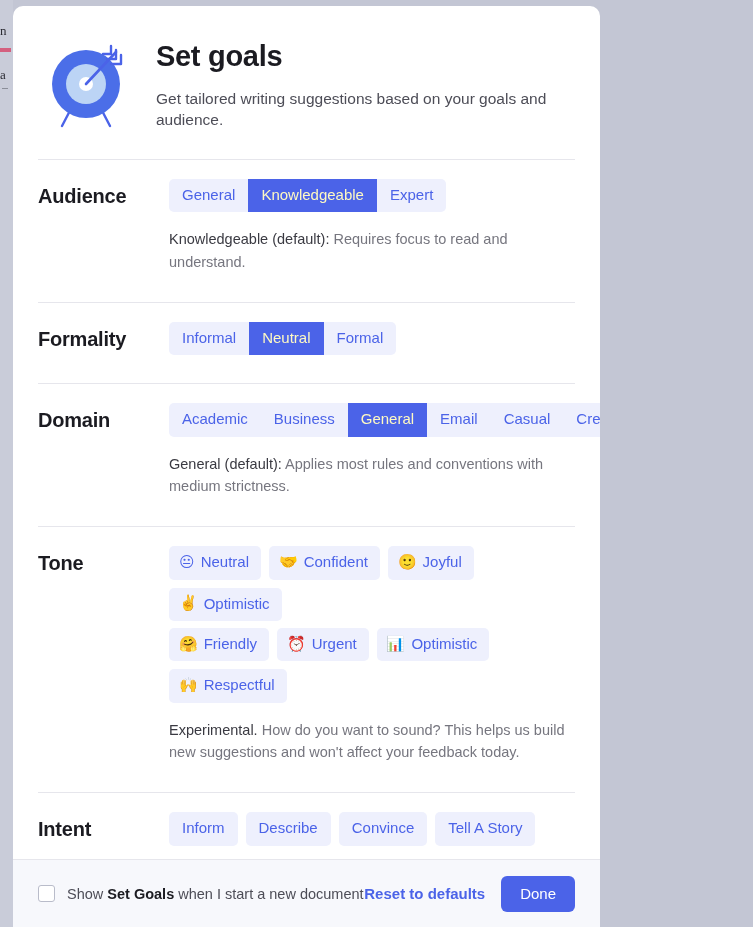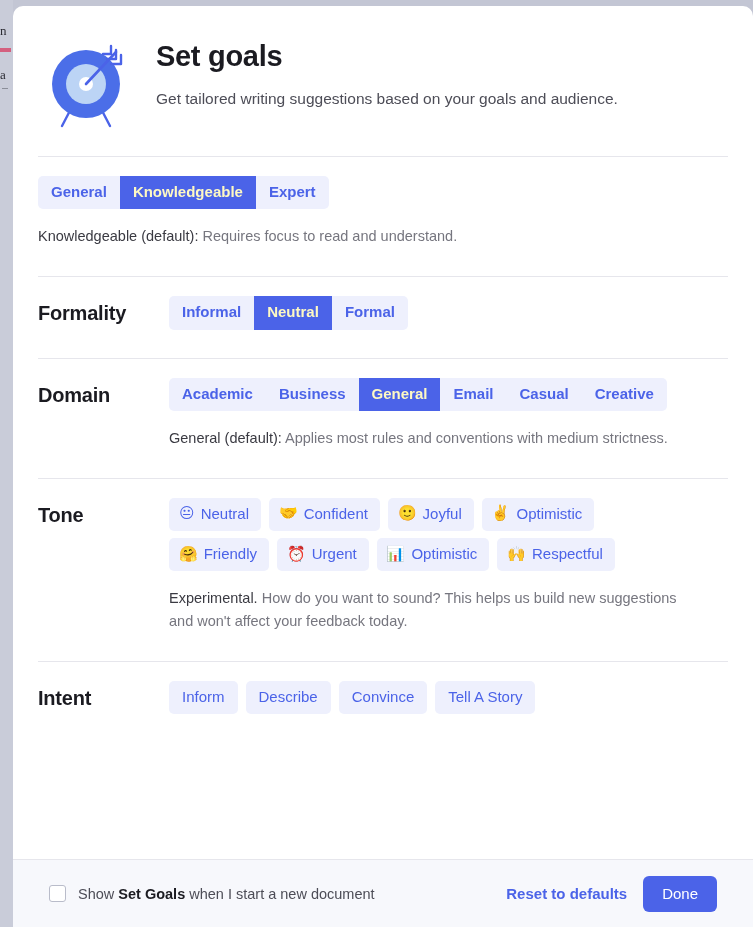--- a/index.html
+++ b/index.html
@@ -48,21 +48,21 @@
     left: 0; top: 48px;
     width: 11px; height: 4px;
     background: #d4607f;
   }
 
   
   #modal {
     position: absolute;
     left: 13px;
     top: 6px;
-    width: 740px;
+    width: 587px;
     height: 921px;
     background: #ffffff;
     border-top-left-radius: 10px;
     border-top-right-radius: 10px;
     overflow: hidden;
     display: flex;
     flex-direction: column;
   }
 
   #modal-scroll {
@@ -121,21 +121,20 @@
     letter-spacing: -0.2px;
   }
   .section-body { flex: 1 1 auto; min-width: 0; }
 
   
   .segmented {
     display: inline-flex;
     background: #eef0fd;
     border-radius: 5px;
     overflow: hidden;
-    font-weight: bold;
   }
   .seg-item {
     padding: 7px 13px 8px 13px;
     font-size: 15px;
     color: #4b63e8;
     cursor: pointer;
     line-height: 1.22;
     white-space: nowrap;
   }
   .seg-item.selected {
@@ -179,21 +178,21 @@
   }
 
   
   #footer {
     flex: 0 0 auto;
     height: 68px;
     background: #f7f8fc;
     border-top: 1px solid #e6e6ec;
     display: flex;
     align-items: center;
-    padding: 0 36px;
+    padding: 0 25px;
   }
   .footer-left {
     display: flex;
     align-items: center;
     gap: 12px;
     flex: 1 1 auto;
   }
   .checkbox {
     width: 17px; height: 17px;
     border: 1px solid #b9bcca;
@@ -266,20 +265,21 @@
       </div>
       <div class="header-text">
         <div class="modal-title">Set goals</div>
         <div class="modal-subtitle">Get tailored writing suggestions based on your goals and audience.</div>
       </div>
     </div>
 
     <div class="divider"></div>
 
     <div class="section">
+      <div class="section-label">Audience</div>
       <div class="section-body">
         <div class="segmented">
           <div class="seg-item">General</div>
           <div class="seg-item selected">Knowledgeable</div>
           <div class="seg-item">Expert</div>
         </div>
         <div class="helper">
           <b>Knowledgeable (default):</b><span> Requires focus to read and understand.</span>
         </div>
       </div>

